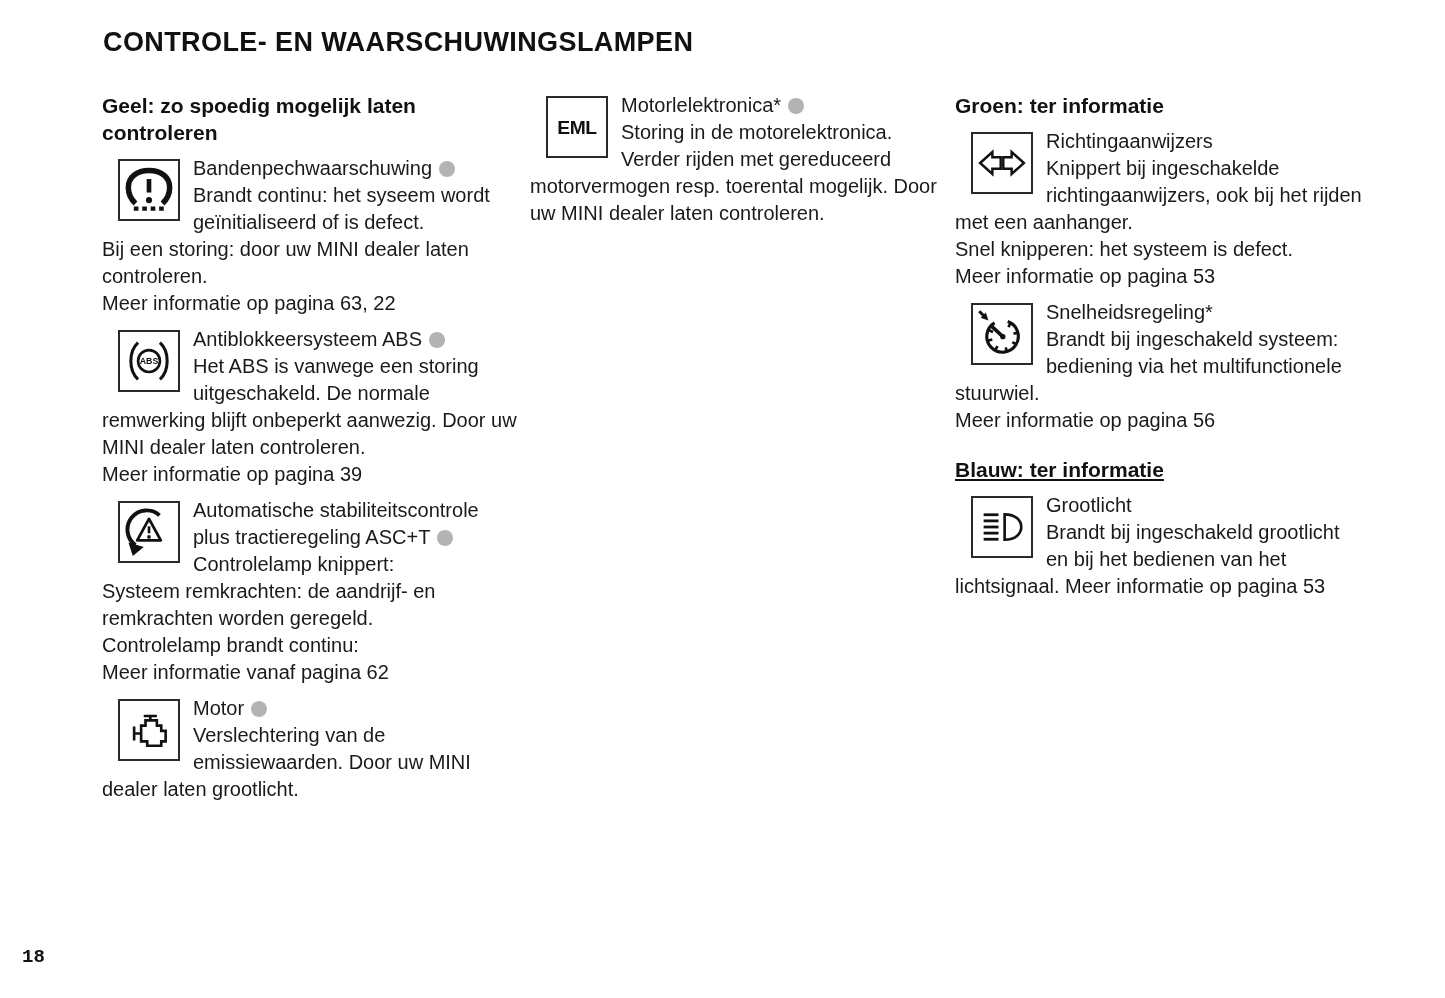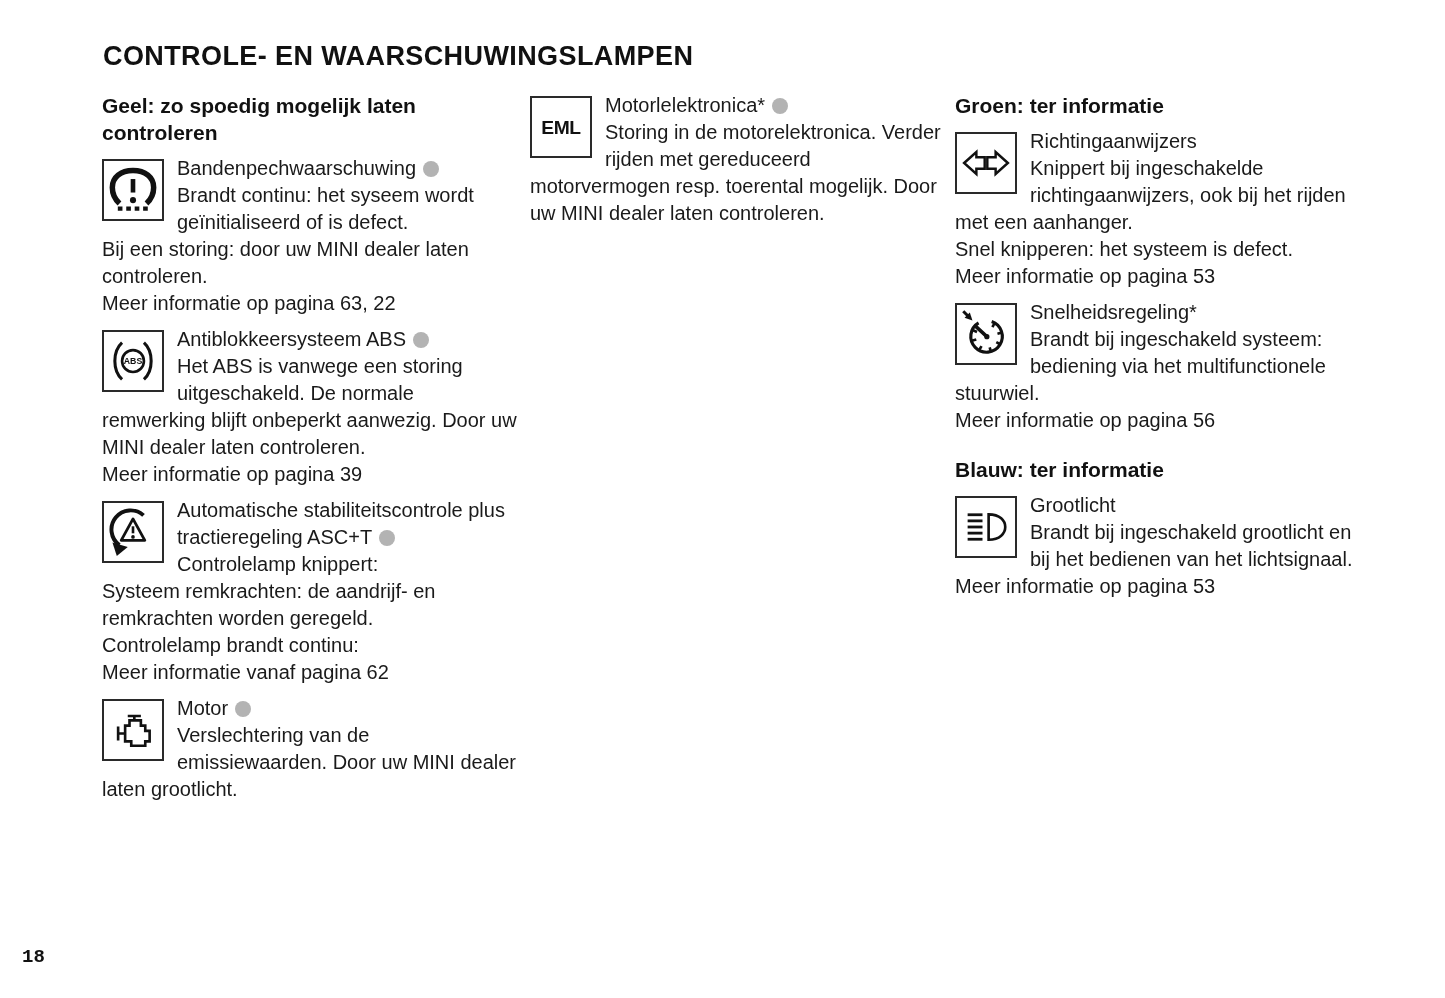--- a/index.html
+++ b/index.html
@@ -8,49 +8,49 @@
     width: 1445px;
     height: 998px;
     background: #ffffff;
     font-family: "Liberation Sans", sans-serif;
     color: #1a1a1a;
     overflow: hidden;
   }
   .title {
     position: absolute;
     left: 103px;
-    top: 40px;
+    top: 26px;
     margin: 0;
     font-size: 27px;
     line-height: 32px;
     font-weight: 700;
     letter-spacing: 0.4px;
     color: #111;
   }
   .col { position: absolute; top: 92px; }
   .col1 { left: 102px; width: 418px; }
   .col2 { left: 530px; width: 412px; }
   .col3 { left: 955px; width: 410px; }
   .heading {
     margin: 0;
     font-size: 21px;
     line-height: 27px;
     font-weight: 700;
     color: #111;
   }
-  .heading.mt { margin-top: 22px; }
+  .heading.mt { margin-top: 22px; text-decoration: underline; }
   .item { clear: both; padding-top: 9px; }
   .col2 .item:first-child { padding-top: 0; }
   .iconbox {
     float: left;
     width: 62px;
     height: 62px;
     box-sizing: border-box;
     border: 2px solid #2a2a2a;
-    margin: 4px 13px 6px 0;
+    margin: 4px 13px 6px 16px;
     display: flex;
     align-items: center;
     justify-content: center;
     background: #fff;
   }
   .iconbox svg { display: block; }
   .t { margin: 0; font-size: 20px; line-height: 27px; }
   .dot {
     display: inline-block;
     width: 16px;

